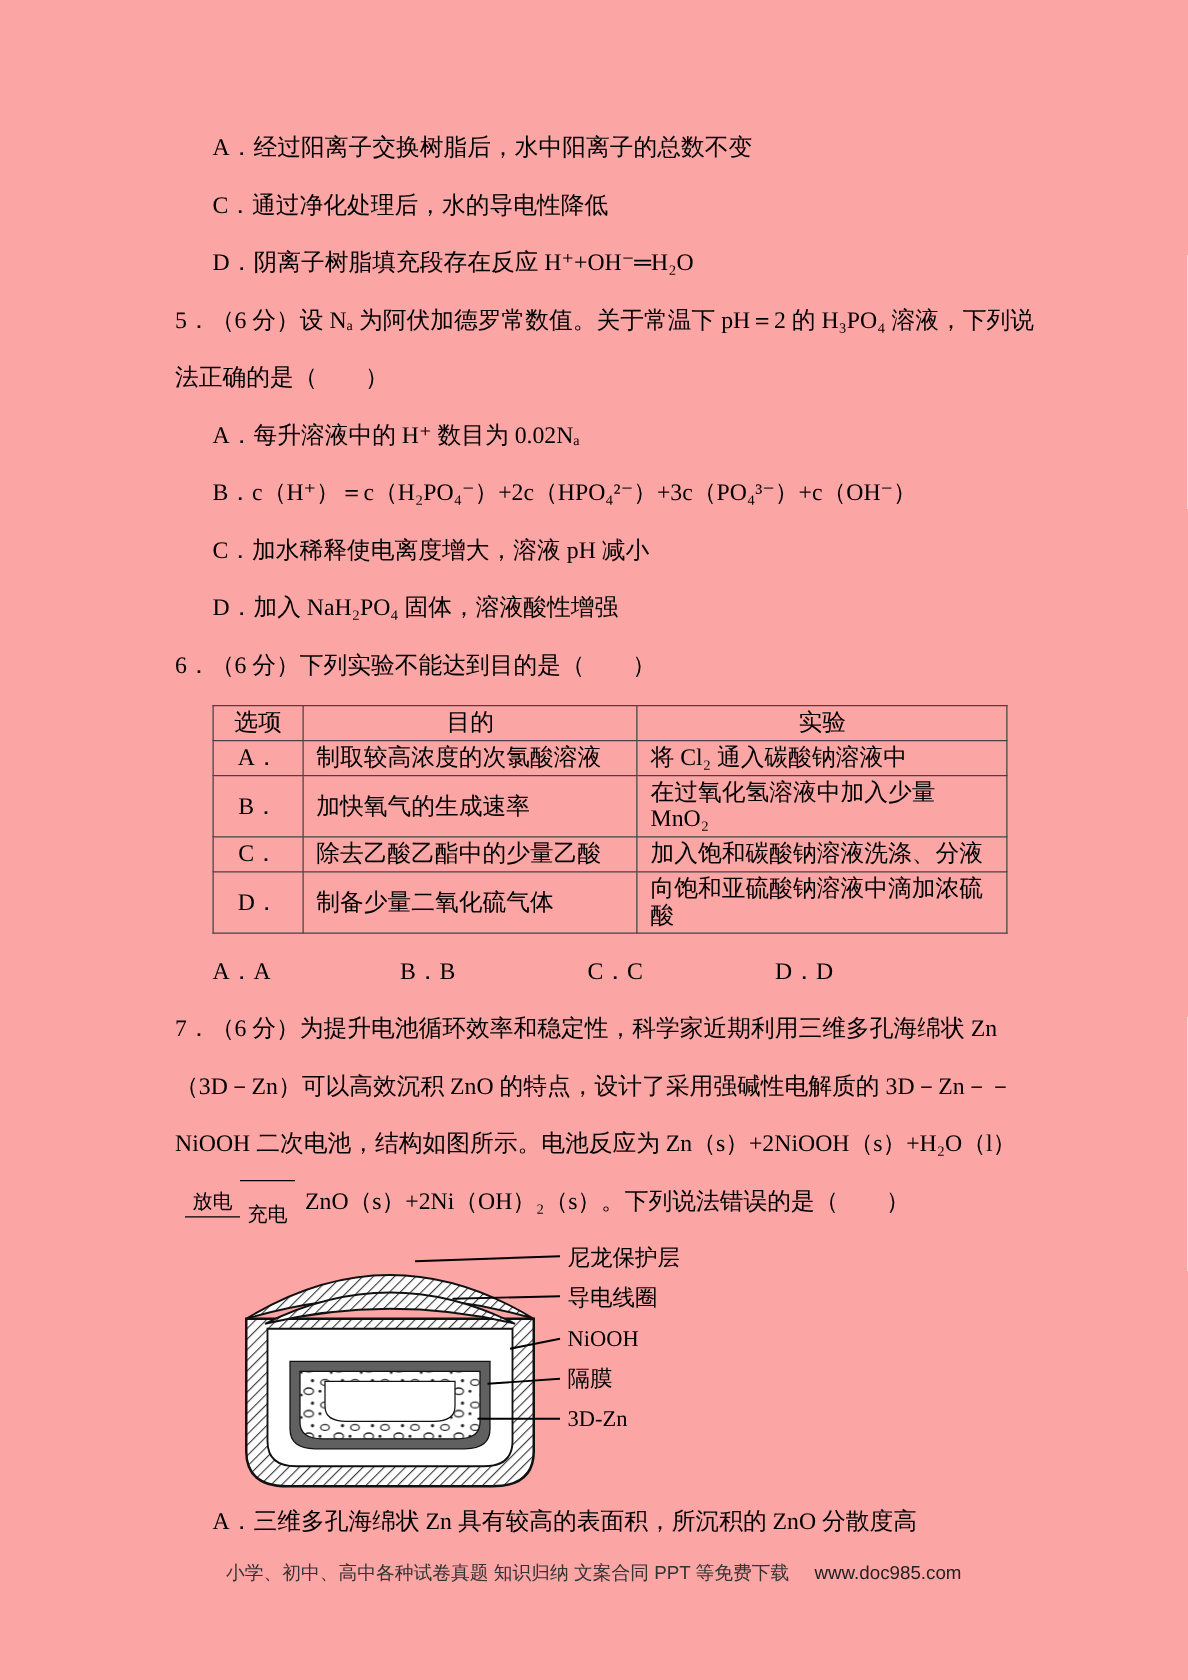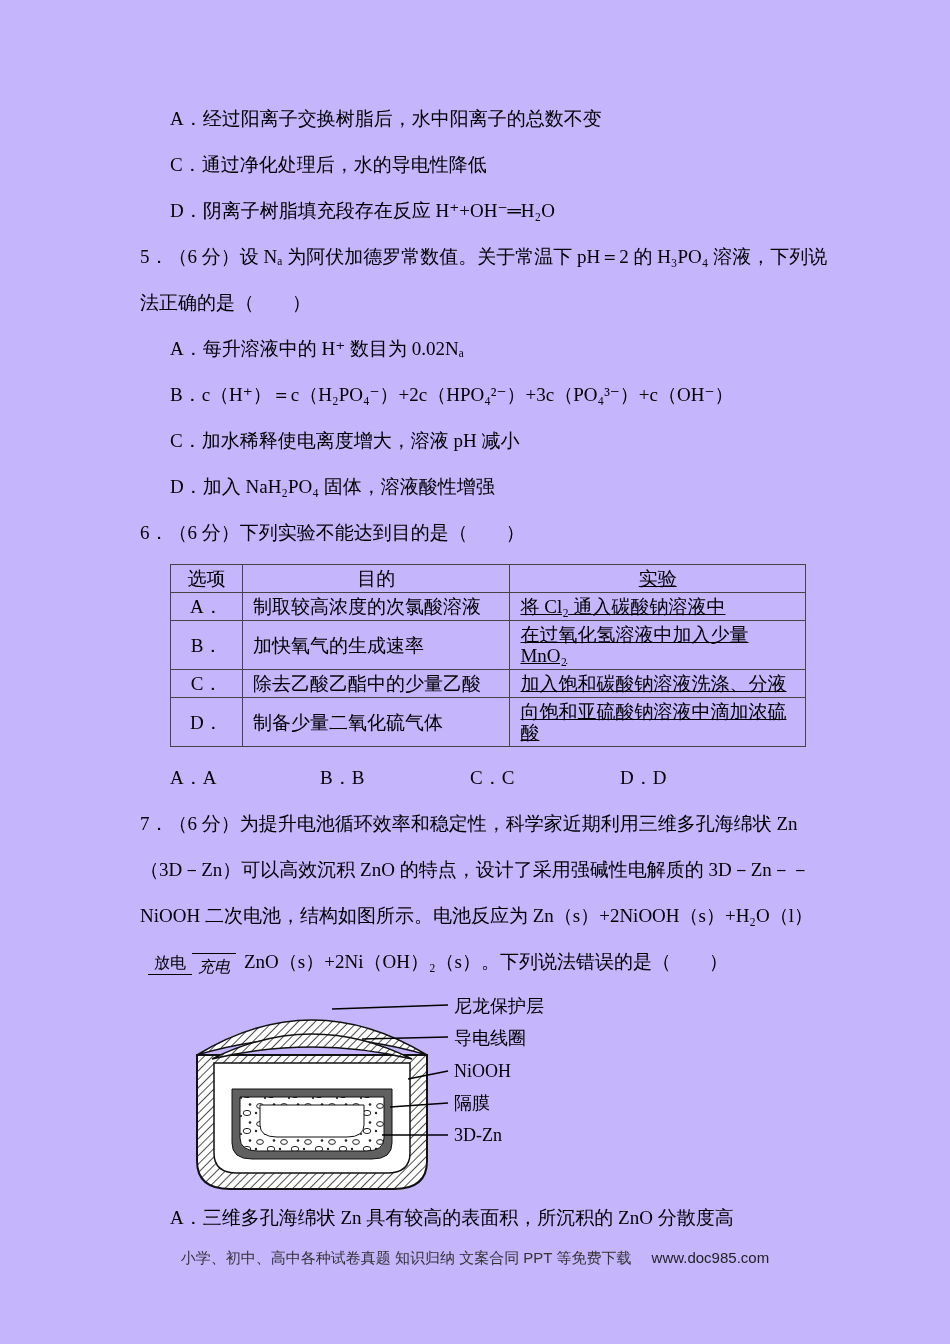--- a/index.html
+++ b/index.html
@@ -1,21 +1,21 @@
 <!DOCTYPE html>
 <html><head>
 <meta charset="utf-8">
 <style>
   * { box-sizing: border-box; }
   html, body { margin: 0; padding: 0; background: #ffffff; }
   .page {
     position: relative;
     width: 950px;
     height: 1344px;
-    background: #c4b5fd;
+    background: #fca5a5;
     font-family: "Liberation Serif", "DejaVu Serif", serif;
     color: #000;
     overflow: hidden;
   }
   .content {
     position: absolute;
     left: 140px;
     top: 96px;
     width: 692px;
     font-size: 19px;
@@ -34,36 +34,36 @@
   }
   table.q6-table th, table.q6-table td {
     border: 1px solid #444;
     padding: 3px 10px;
     font-weight: normal;
     vertical-align: middle;
   }
   table.q6-table th { text-align: center; }
   .col-opt  { width: 72px; text-align: center; }
   .col-goal { width: 268px; }
-  .col-exp  { width: 296px; text-decoration: underline; }
+  .col-exp  { width: 296px; }
 
   .answers-row { margin-left: 30px; }
   .answers-row .ans { display: inline-block; width: 150px; }
 
   .rxn {
     display: inline-flex;
     flex-direction: row;
     align-items: center;
     vertical-align: middle;
     font-size: 16px;
     line-height: 20px;
     margin: 0 8px;
   }
   .rxn .rxn-top { border-bottom: 1.5px solid #000; padding: 0 6px 1px; }
-  .rxn .rxn-bot { border-top: 1.5px solid #000; margin-top: 2px; padding: 3px 6px 0; font-style: italic; }
+  .rxn .rxn-bot { border-top: 1.5px solid #000; margin-top: 2px; padding: 18px 6px 0; }
 
   .diagram { margin: 8px 0 2px 42px; line-height: 0; }
   .diagram svg text {
     font-size: 18px;
     font-family: "Liberation Serif", "DejaVu Serif", serif;
     fill: #000;
   }
 
   .footer {
     position: absolute;

